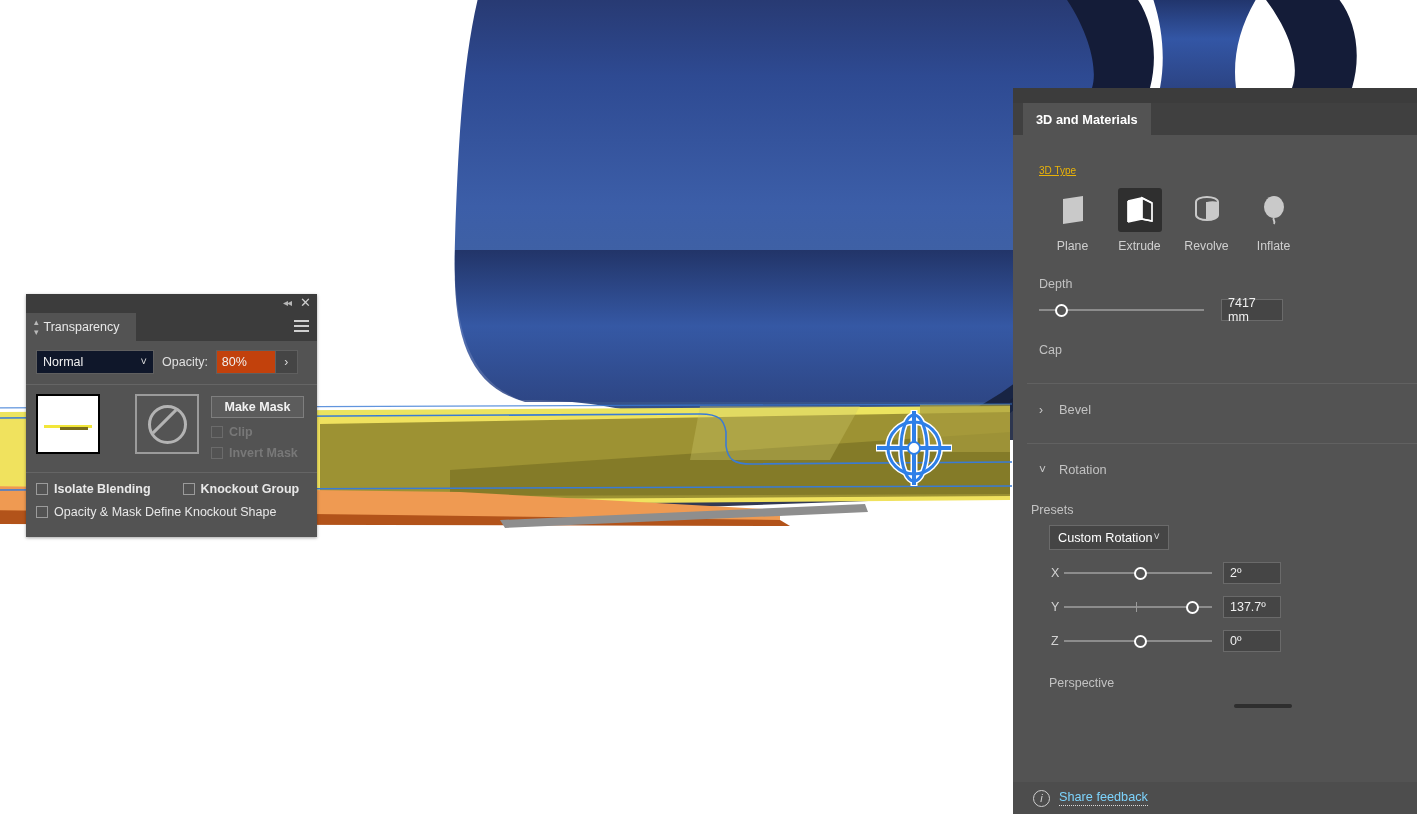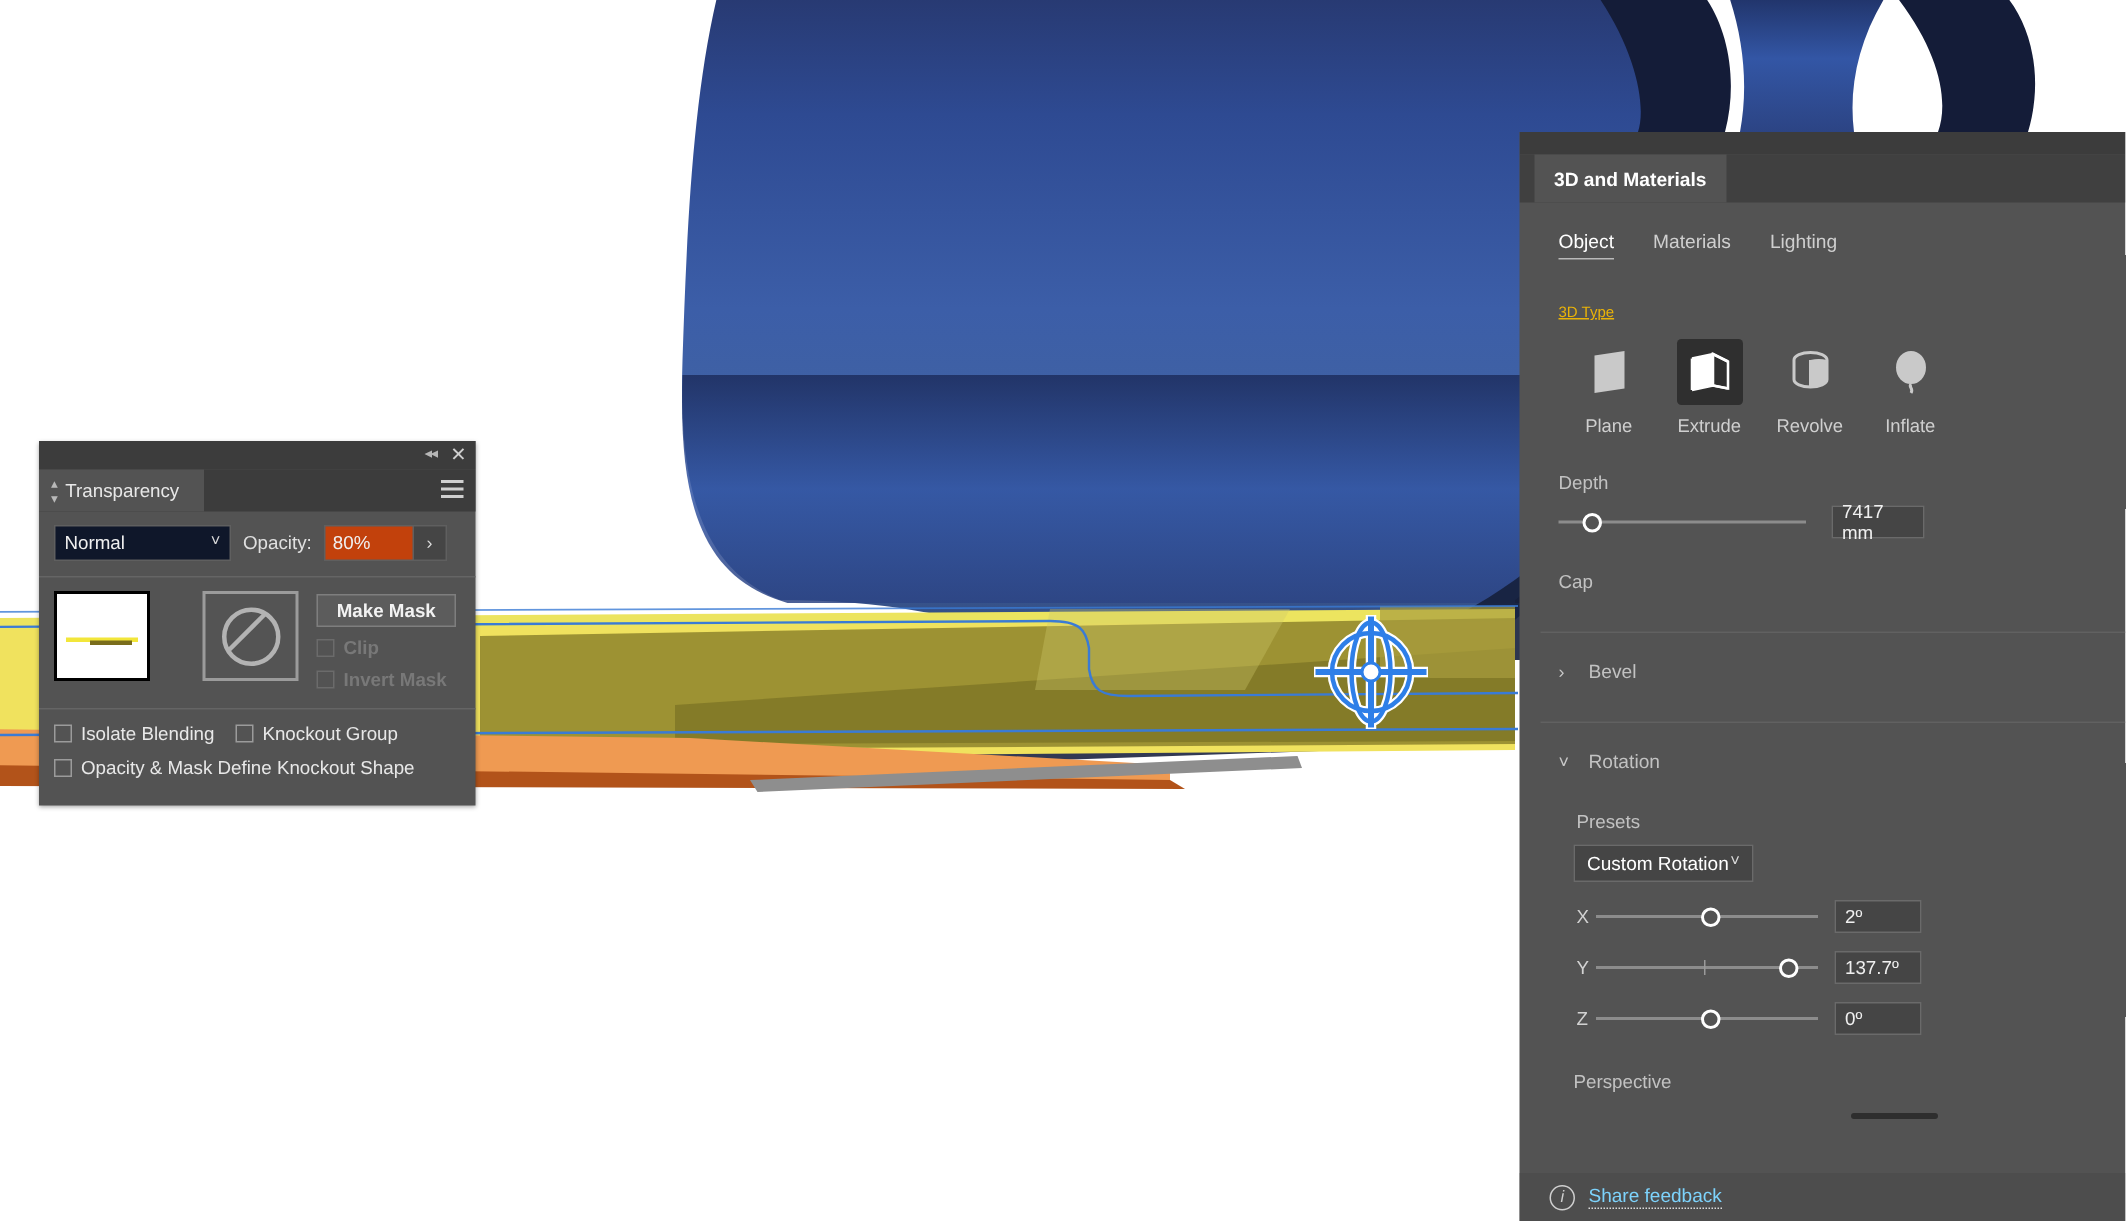--- a/index.html
+++ b/index.html
@@ -73,21 +73,21 @@
     width:93px;height:22px;background:#5c5c5c;border:1px solid #7e7e7e;
     color:#f2f2f2;font-size:12.5px;display:flex;align-items:center;justify-content:center;box-sizing:border-box;
   }
   .ck-line{display:flex;align-items:center;gap:6px;font-size:12.5px;}
   .ck{width:12px;height:12px;border:1px solid #9b9b9b;background:#535353;box-sizing:border-box;}
   .ck.dim{border-color:#6b6b6b;}
   .txt-dim{color:#787878;}
   .tp-sep2{height:1px;background:#656565;margin:12px 0 0 0;}
   .tp-bottom{padding:9px 10px 0 10px;}
   .tp-bottom .ck-line{margin-bottom:9px;}
-  .tp-bottom .inline{display:flex;gap:14px;}
+  .tp-bottom .inline{display:flex;gap:32px;font-weight:bold;}
 
   
   .td-panel{
     position:absolute;left:1013px;top:88px;width:404px;height:726px;
     background:#535353;color:#cfcfcf;font-size:12.5px;user-select:none;overflow:hidden;
   }
   .td-topstrip{height:15px;background:#3c3c3c;}
   .td-tabrow{height:32px;background:#404040;position:relative;}
   .td-tab{
     position:absolute;left:10px;top:0;height:32px;padding:0 13px;
@@ -117,21 +117,21 @@
   .sl-tick{position:absolute;width:1px;height:10px;background:#9a9a9a;}
   .num-field{
     height:22px;background:#454545;border:1px solid #6a6a6a;color:#f0f0f0;
     font-size:12.5px;display:flex;align-items:center;padding:0 6px;box-sizing:border-box;
   }
   .cap-label{padding:22px 0 0 26px;color:#c2c2c2;font-size:12.5px;}
   .divider{height:1px;background:#616161;margin:26px 0 0 14px;}
   .acc-row{display:flex;align-items:center;gap:10px;padding:18px 0 0 26px;}
   .acc-chev{color:#c9c9c9;font-size:12px;width:10px;display:inline-block;}
   .acc-title{color:#c2c2c2;font-size:12.8px;}
-  .sub-label{padding:26px 0 0 38px;color:#c2c2c2;font-size:12.5px;}
+  .sub-label{padding:26px 0 0 18px;color:#c2c2c2;font-size:12.5px;}
   .preset-sel{
     margin:8px 0 0 36px;width:120px;height:25px;background:#454545;border:1px solid #6a6a6a;
     color:#ffffff;font-size:12.7px;display:flex;align-items:center;padding:0 8px;box-sizing:border-box;position:relative;
   }
   .preset-sel .chev{position:absolute;right:8px;top:4px;font-size:11px;color:#dcdcdc;}
   .xyz-row{display:flex;align-items:center;padding:12px 0 0 38px;}
   .xyz-lab{width:13px;color:#d2d2d2;font-size:12.5px;}
   .persp-label{padding:24px 0 0 36px;color:#c2c2c2;font-size:12.5px;}
   .persp-slider{margin:14px 0 0 221px;width:58px;height:4px;background:#2e2e2e;border-radius:2px;}
   .feedback{
@@ -288,25 +288,20 @@
 </div>
 
 <div class="td-panel">
   <div class="td-topstrip"></div>
   <div class="td-tabrow">
     <div class="td-tab">3D and Materials</div>
   </div>
 
   <div class="td-body">
 
-    <div class="seg-row">
-      <div class="seg active">Object</div>
-      <div class="seg">Materials</div>
-      <div class="seg">Lighting</div>
-    </div>
 
     <div class="sec-label">3D Type</div>
 
     <div class="type-row">
       <div class="type-item">
         <div class="type-ico">
           <svg width="26" height="30" viewBox="0 0 26 30">
               <polygon points="3,4 23,1 23,26 3,29" fill="#c9c9c9"></polygon>
             </svg>
         </div>

